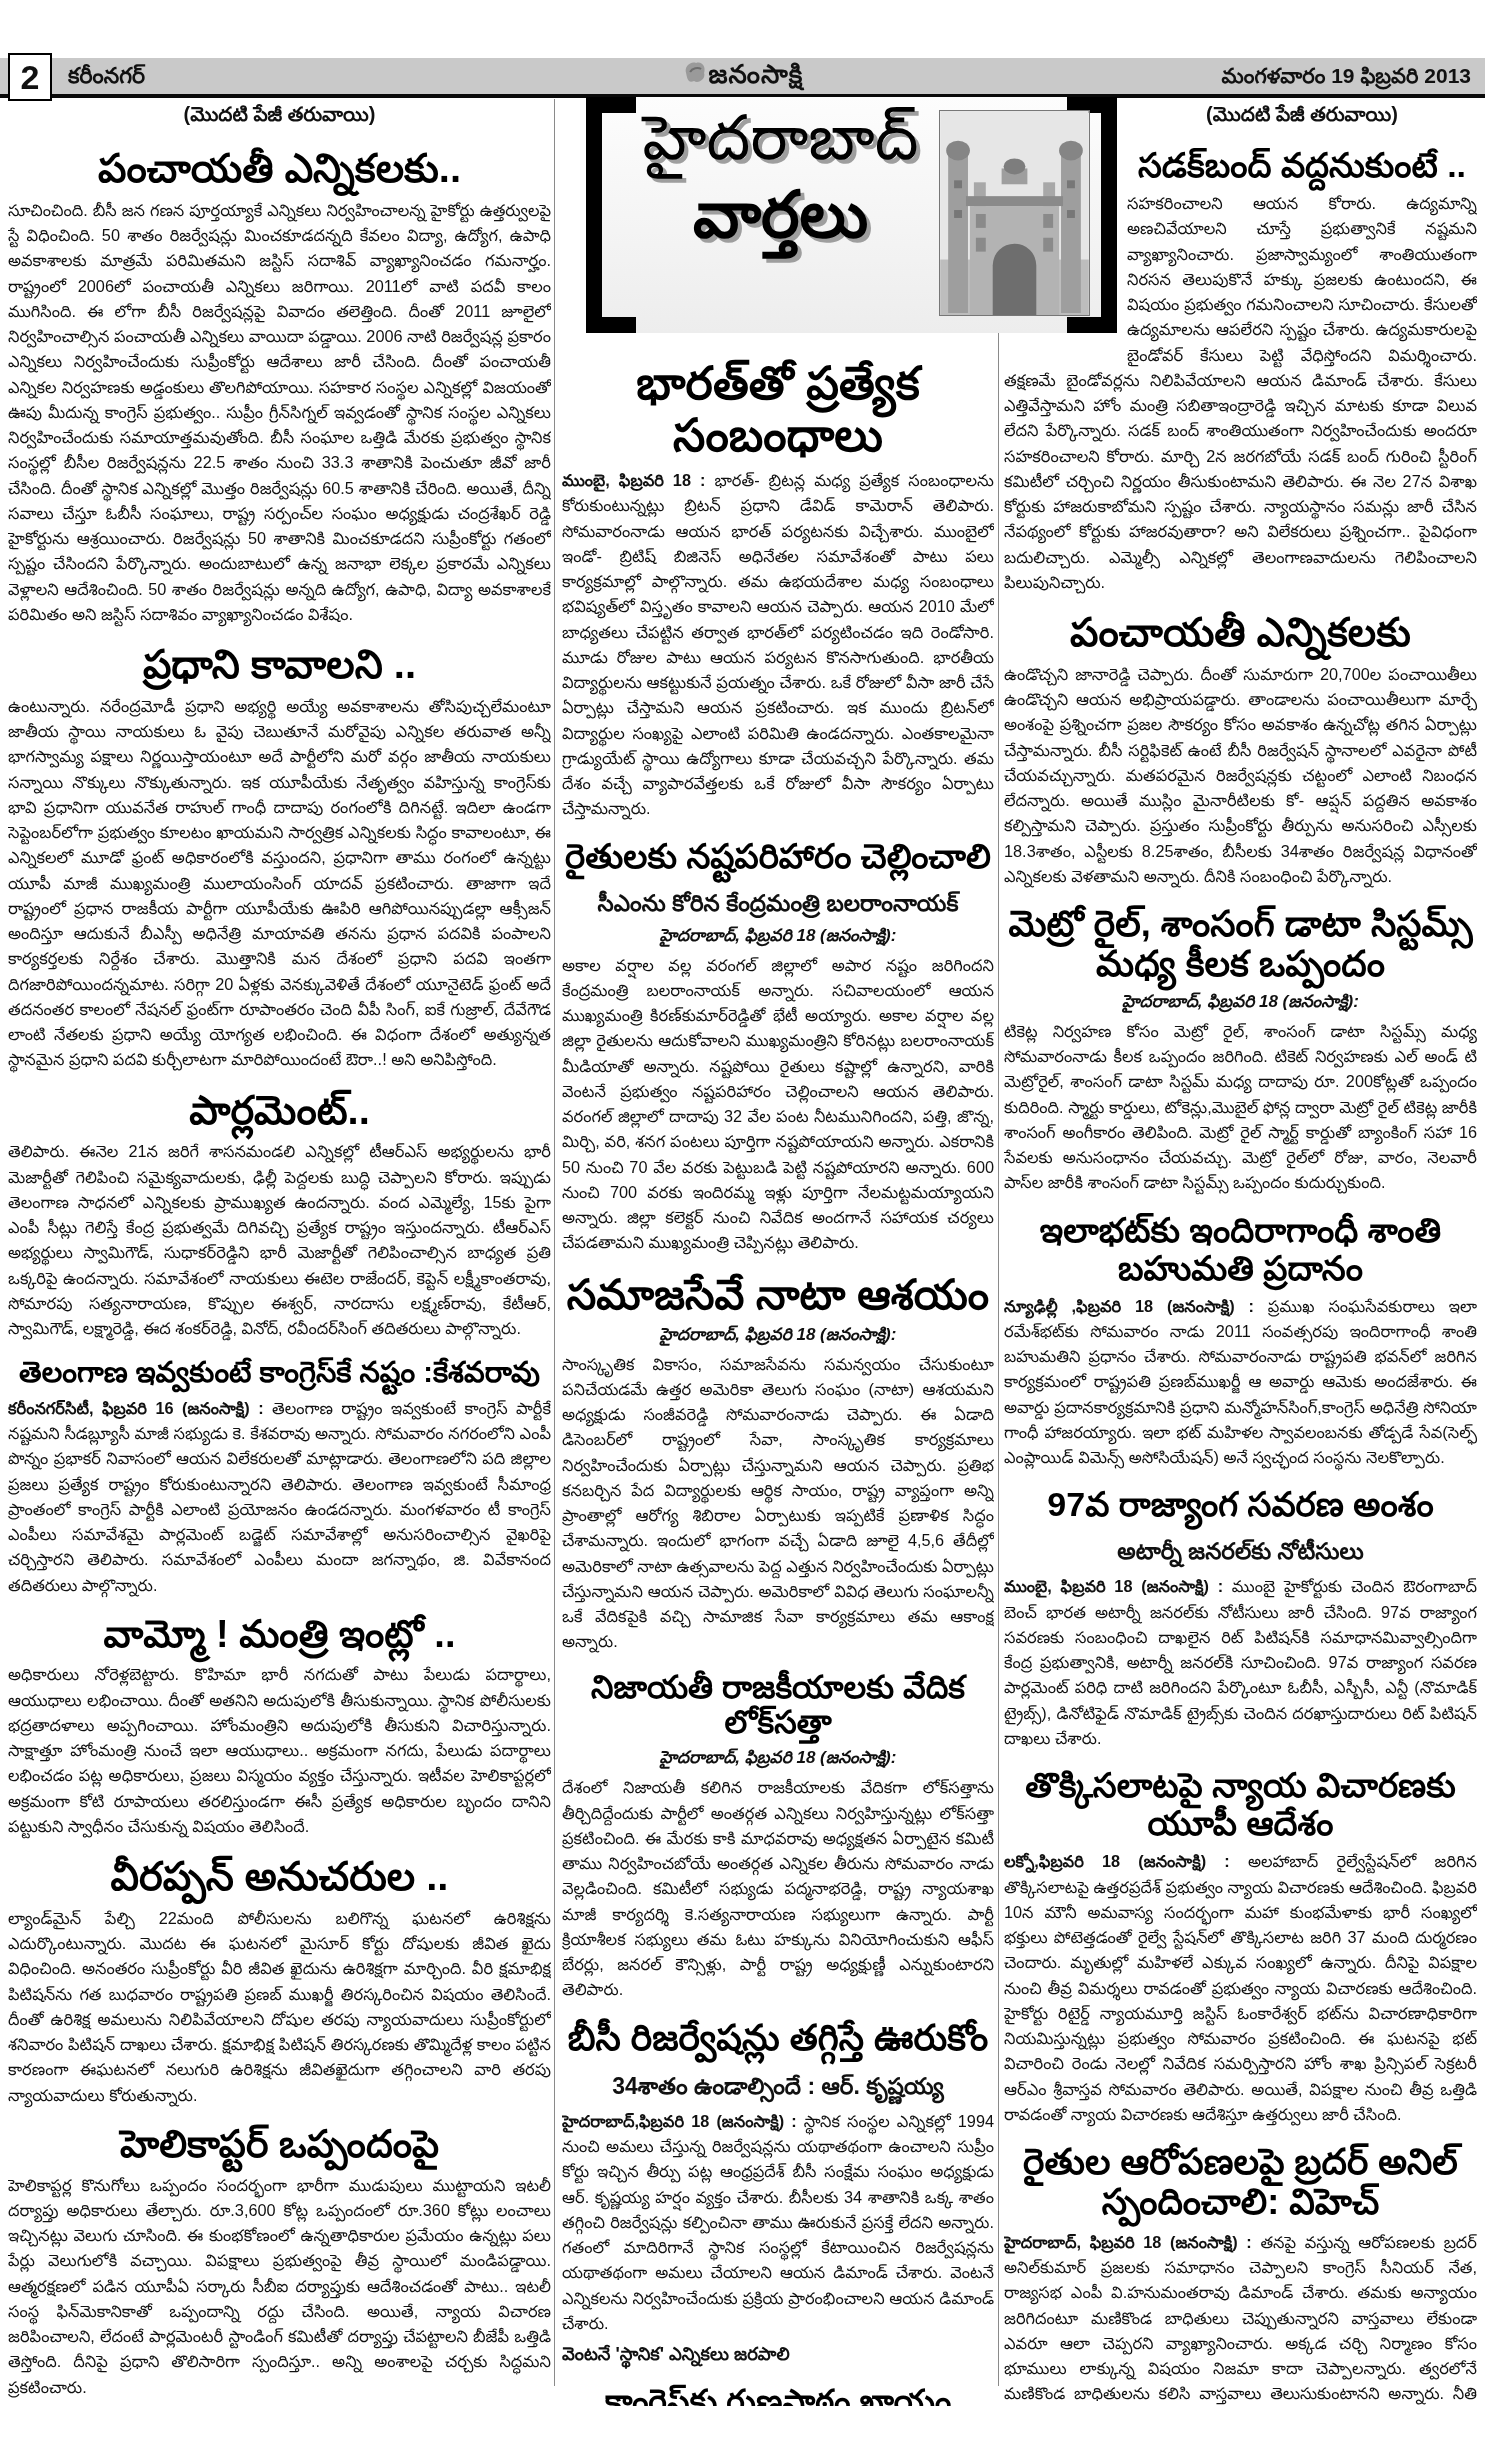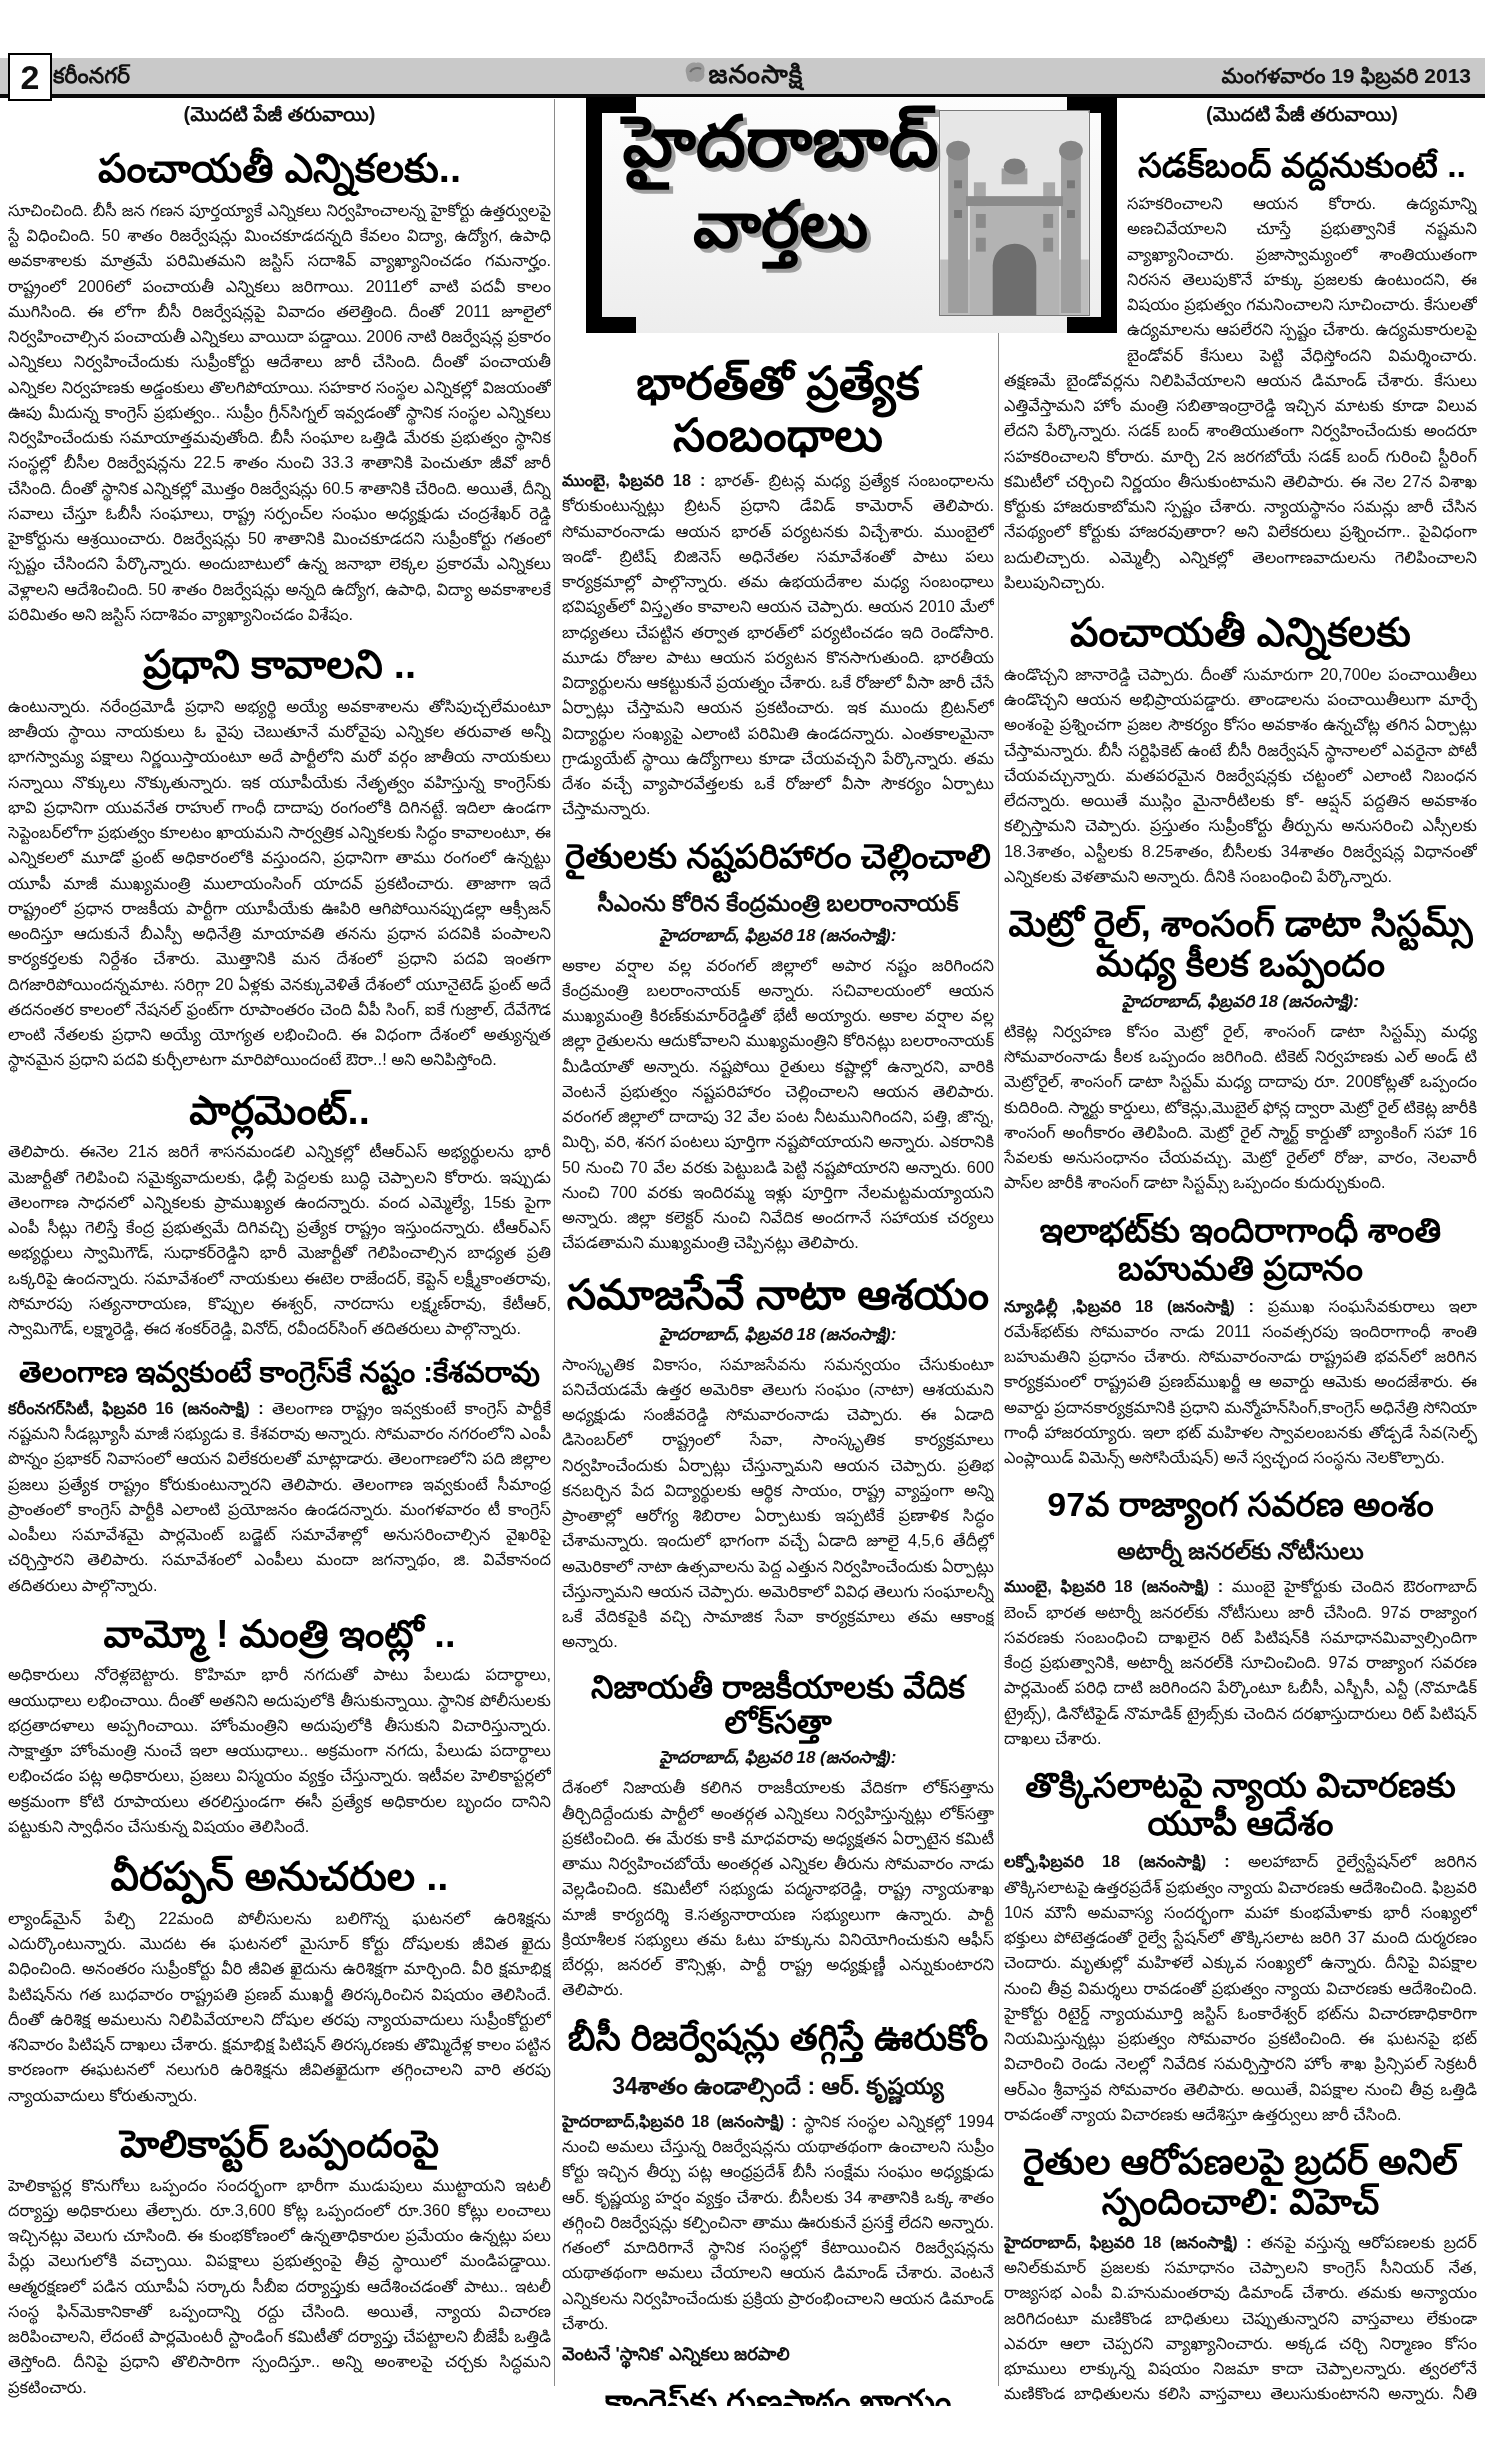--- a/index.html
+++ b/index.html
@@ -6,39 +6,39 @@
   body{
     width:1485px;height:2452px;position:relative;background:#ffffff;
     font-family:"Liberation Sans","DejaVu Sans",sans-serif;color:#111;
     overflow:hidden;
   }
   
   .hdr{position:absolute;top:58px;left:0;width:1485px;height:36px;
        background:#c9c9c9;border-bottom:4px solid #0a0a0a;}
   .pagenum-box{position:absolute;left:8px;top:-5px;width:40px;height:44px;background:#fff;
        border:2px solid #000;font-size:34px;font-weight:bold;text-align:center;line-height:44px;}
-  .edition{position:absolute;left:53px;top:5px;font-weight:bold;font-size:22px;}
+  .edition{position:absolute;left:68px;top:5px;font-weight:bold;font-size:22px;}
   .logo{position:absolute;left:50%;transform:translateX(-50%);top:1px;display:flex;align-items:flex-start;gap:1px;}
   .logo-text{font-weight:bold;font-size:26px;letter-spacing:1px;}
   .hdr-date{position:absolute;right:14px;top:6px;font-weight:bold;font-size:21px;}
   
   .col{position:absolute;top:99px;overflow:hidden;}
   #col-left{left:8px;width:543px;height:2307px;}
   #col-middle{left:562px;width:432px;height:2307px;}
   #col-right{left:1004px;width:473px;height:2307px;}
   .vrule{position:absolute;top:99px;height:2287px;width:1px;background:#8a8a8a;}
   #vrule-1{left:554px;} #vrule-2{left:998px;}
   
   .masthead{position:absolute;left:586px;top:97px;width:531px;height:236px;
             background:linear-gradient(#fdfdfd,#ededed);z-index:5;}
   .brk{position:absolute;width:34px;top:0;bottom:0;}
   .brk-l{left:0;border-left:16px solid #000;border-top:16px solid #000;border-bottom:16px solid #000;}
   .brk-r{right:0;border-right:16px solid #000;border-top:16px solid #000;border-bottom:16px solid #000;}
   .mh-title{position:absolute;left:36px;top:8px;width:317px;text-align:center;}
-  .mh-l1{font-size:71px;font-weight:700;color:#000;line-height:1.05;
+  .mh-l1{font-size:62px;font-weight:400;color:#000;line-height:1.05;
          text-shadow:4px 4px 0 #9e9e9e;}
   .mh-l2{font-size:65px;font-weight:800;color:#000;line-height:1.0;margin-top:12px;
          text-shadow:4px 4px 0 #9e9e9e;}
   .photo{position:absolute;right:28px;top:14px;width:149px;height:204px;outline:1px solid #777;}
   
   .contnote{text-align:center;font-weight:bold;font-size:20px;margin:4px 0 12px;}
   .article{margin:0;}
   .hl{font-weight:800;text-align:center;line-height:1.12;margin:15px 0 7px;color:#000;}
   h2.hl{margin-top:15px;margin-bottom:7px;} .hl-29{font-size:29px;}
   .hl-32{font-size:32px;} .hl-34{font-size:34px;} .hl-36{font-size:36px;}

